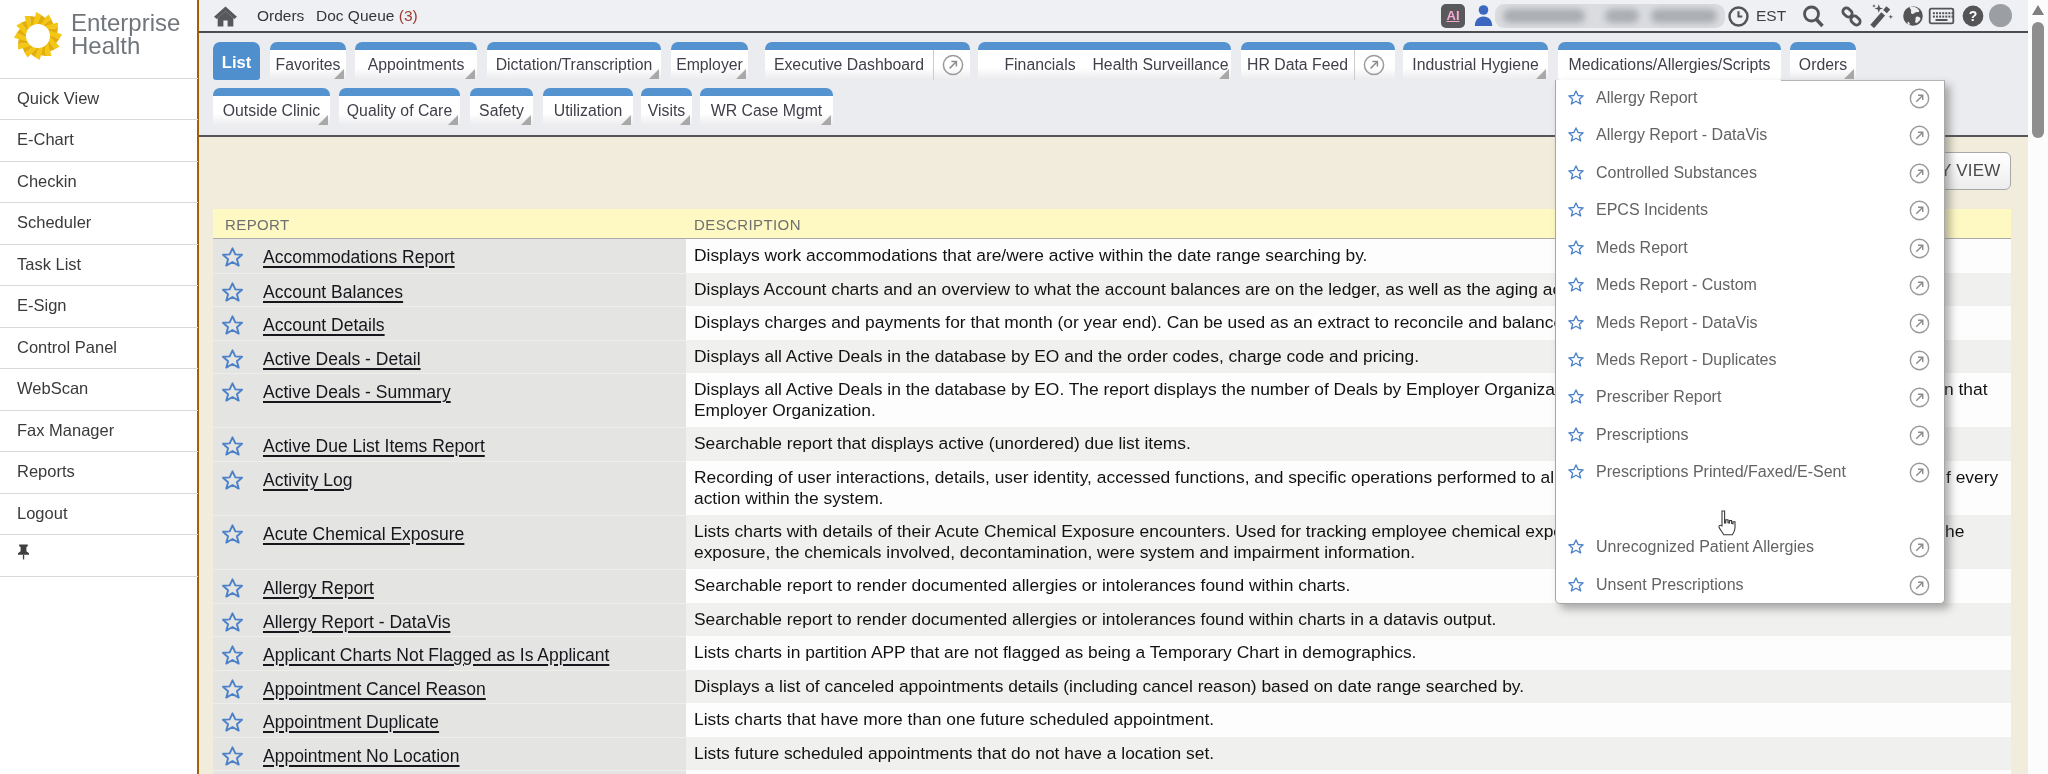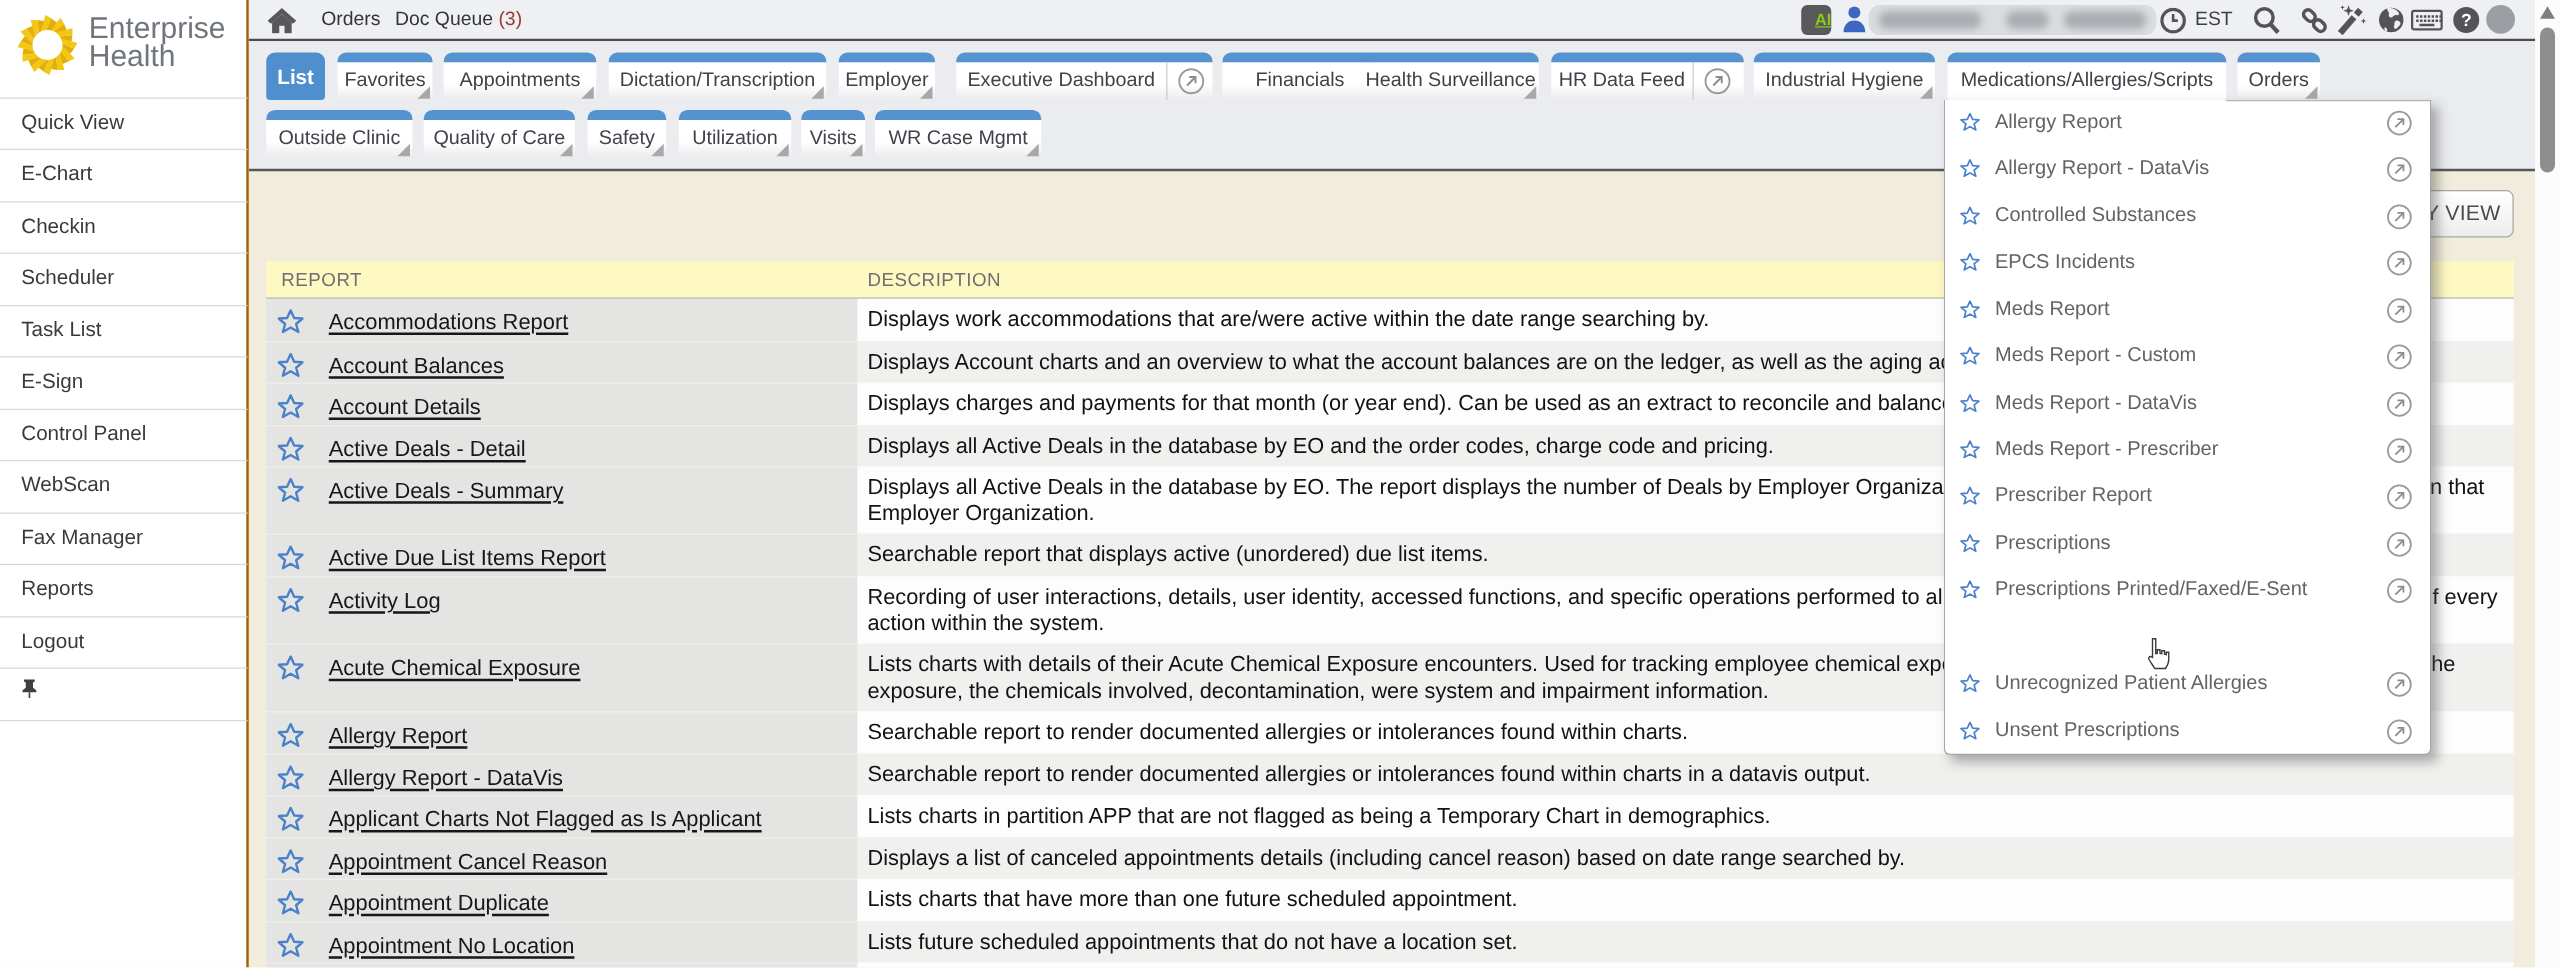--- a/index.html
+++ b/index.html
@@ -224,21 +224,21 @@
 </div>
       </div>
 </div>
 <div id="tbar" class="abs">
 <span class="abs" style="left:15px;top:6px"><svg width="23" height="21" viewBox="0 0 24 22">
           <path d="M12 0.5 L24 11.2 L21.2 13.6 L12 5.4 L2.8 13.6 L0 11.2 Z" fill="#58585b"></path>
           <path d="M3.8 12.6 L12 5.4 L20.2 12.6 V21.5 H14.2 V15.2 H9.8 V21.5 H3.8 Z" fill="#58585b"></path>
         </svg></span>
 <span class="t" style="left:58px">Orders</span>
 <span class="t" style="left:117px">Doc Queue <span style="color:#9c3a31">(3)</span></span>
-<div class="abs" style="left:1242px;top:4px;width:24px;height:24px;background:#59595c;border-radius:5px;color:#84cc16;font-size:13px;font-weight:bold;text-align:right;line-height:23px;text-decoration:underline">AI</div>
+<div class="abs" style="left:1242px;top:4px;width:24px;height:24px;background:#59595c;border-radius:5px;color:#f9a8d4;font-size:13px;font-weight:bold;text-align:center;line-height:23px;text-decoration:underline">AI</div>
 <span class="abs" style="left:1275px;top:5px"><svg width="19" height="21" viewBox="0 0 19 21">
           <circle cx="9.5" cy="5" r="4.8" fill="#3c67c0"></circle>
           <path d="M0.8 21 c0 -6 3.5 -9.6 8.7 -9.6 s8.7 3.6 8.7 9.6 Z" fill="#3c67c0"></path>
         </svg></span>
 <div class="abs" style="left:1296px;top:4px;width:230px;height:24px;background:#dadcdf;border-radius:9px;overflow:hidden">
         <div style="position:absolute;left:8px;top:5px;width:82px;height:14px;background:#aaadb2;border-radius:7px;filter:blur(3px)"></div>
         <div style="position:absolute;left:110px;top:5px;width:34px;height:14px;background:#aaadb2;border-radius:7px;filter:blur(3px)"></div>
         <div style="position:absolute;left:156px;top:5px;width:66px;height:14px;background:#aaadb2;border-radius:7px;filter:blur(3px)"></div>
       </div>
 <span class="abs" style="left:1529px;top:6px"><svg width="21" height="21" viewBox="0 0 22 22">
@@ -516,21 +516,21 @@
 <span class="ar"><svg width="21" height="21" viewBox="0 0 22 22">
             <circle cx="11" cy="11" r="9.6" fill="none" stroke="#9a9a9a" stroke-width="1.5"></circle>
             <path d="M7.6 14.4 L14 8" stroke="#8c8c8c" stroke-width="1.5" fill="none"></path>
             <path d="M9.4 7.6 H14.4 V12.6" stroke="#8c8c8c" stroke-width="1.5" fill="none"></path>
           </svg></span>
 </div>
 <div class="dditem" style="top:262.0px">
 <span class="st"><svg width="16" height="15" viewBox="0 0 20 19">
             <path d="M10 1.2 L12.7 7.0 L19.1 7.4 L14.2 11.6 L15.9 17.7 L10 14.3 L4.1 17.7 L5.8 11.6 L0.9 7.4 L7.3 7.0 Z" fill="none" stroke="#4b81c8" stroke-width="1.7" stroke-linejoin="round"></path>
           </svg></span>
-<span class="lb">Meds Report - Prescriber</span>
+<span class="lb">Meds Report - Duplicates</span>
 <span class="ar"><svg width="21" height="21" viewBox="0 0 22 22">
             <circle cx="11" cy="11" r="9.6" fill="none" stroke="#9a9a9a" stroke-width="1.5"></circle>
             <path d="M7.6 14.4 L14 8" stroke="#8c8c8c" stroke-width="1.5" fill="none"></path>
             <path d="M9.4 7.6 H14.4 V12.6" stroke="#8c8c8c" stroke-width="1.5" fill="none"></path>
           </svg></span>
 </div>
 <div class="dditem" style="top:299.4px">
 <span class="st"><svg width="16" height="15" viewBox="0 0 20 19">
             <path d="M10 1.2 L12.7 7.0 L19.1 7.4 L14.2 11.6 L15.9 17.7 L10 14.3 L4.1 17.7 L5.8 11.6 L0.9 7.4 L7.3 7.0 Z" fill="none" stroke="#4b81c8" stroke-width="1.7" stroke-linejoin="round"></path>
           </svg></span>

